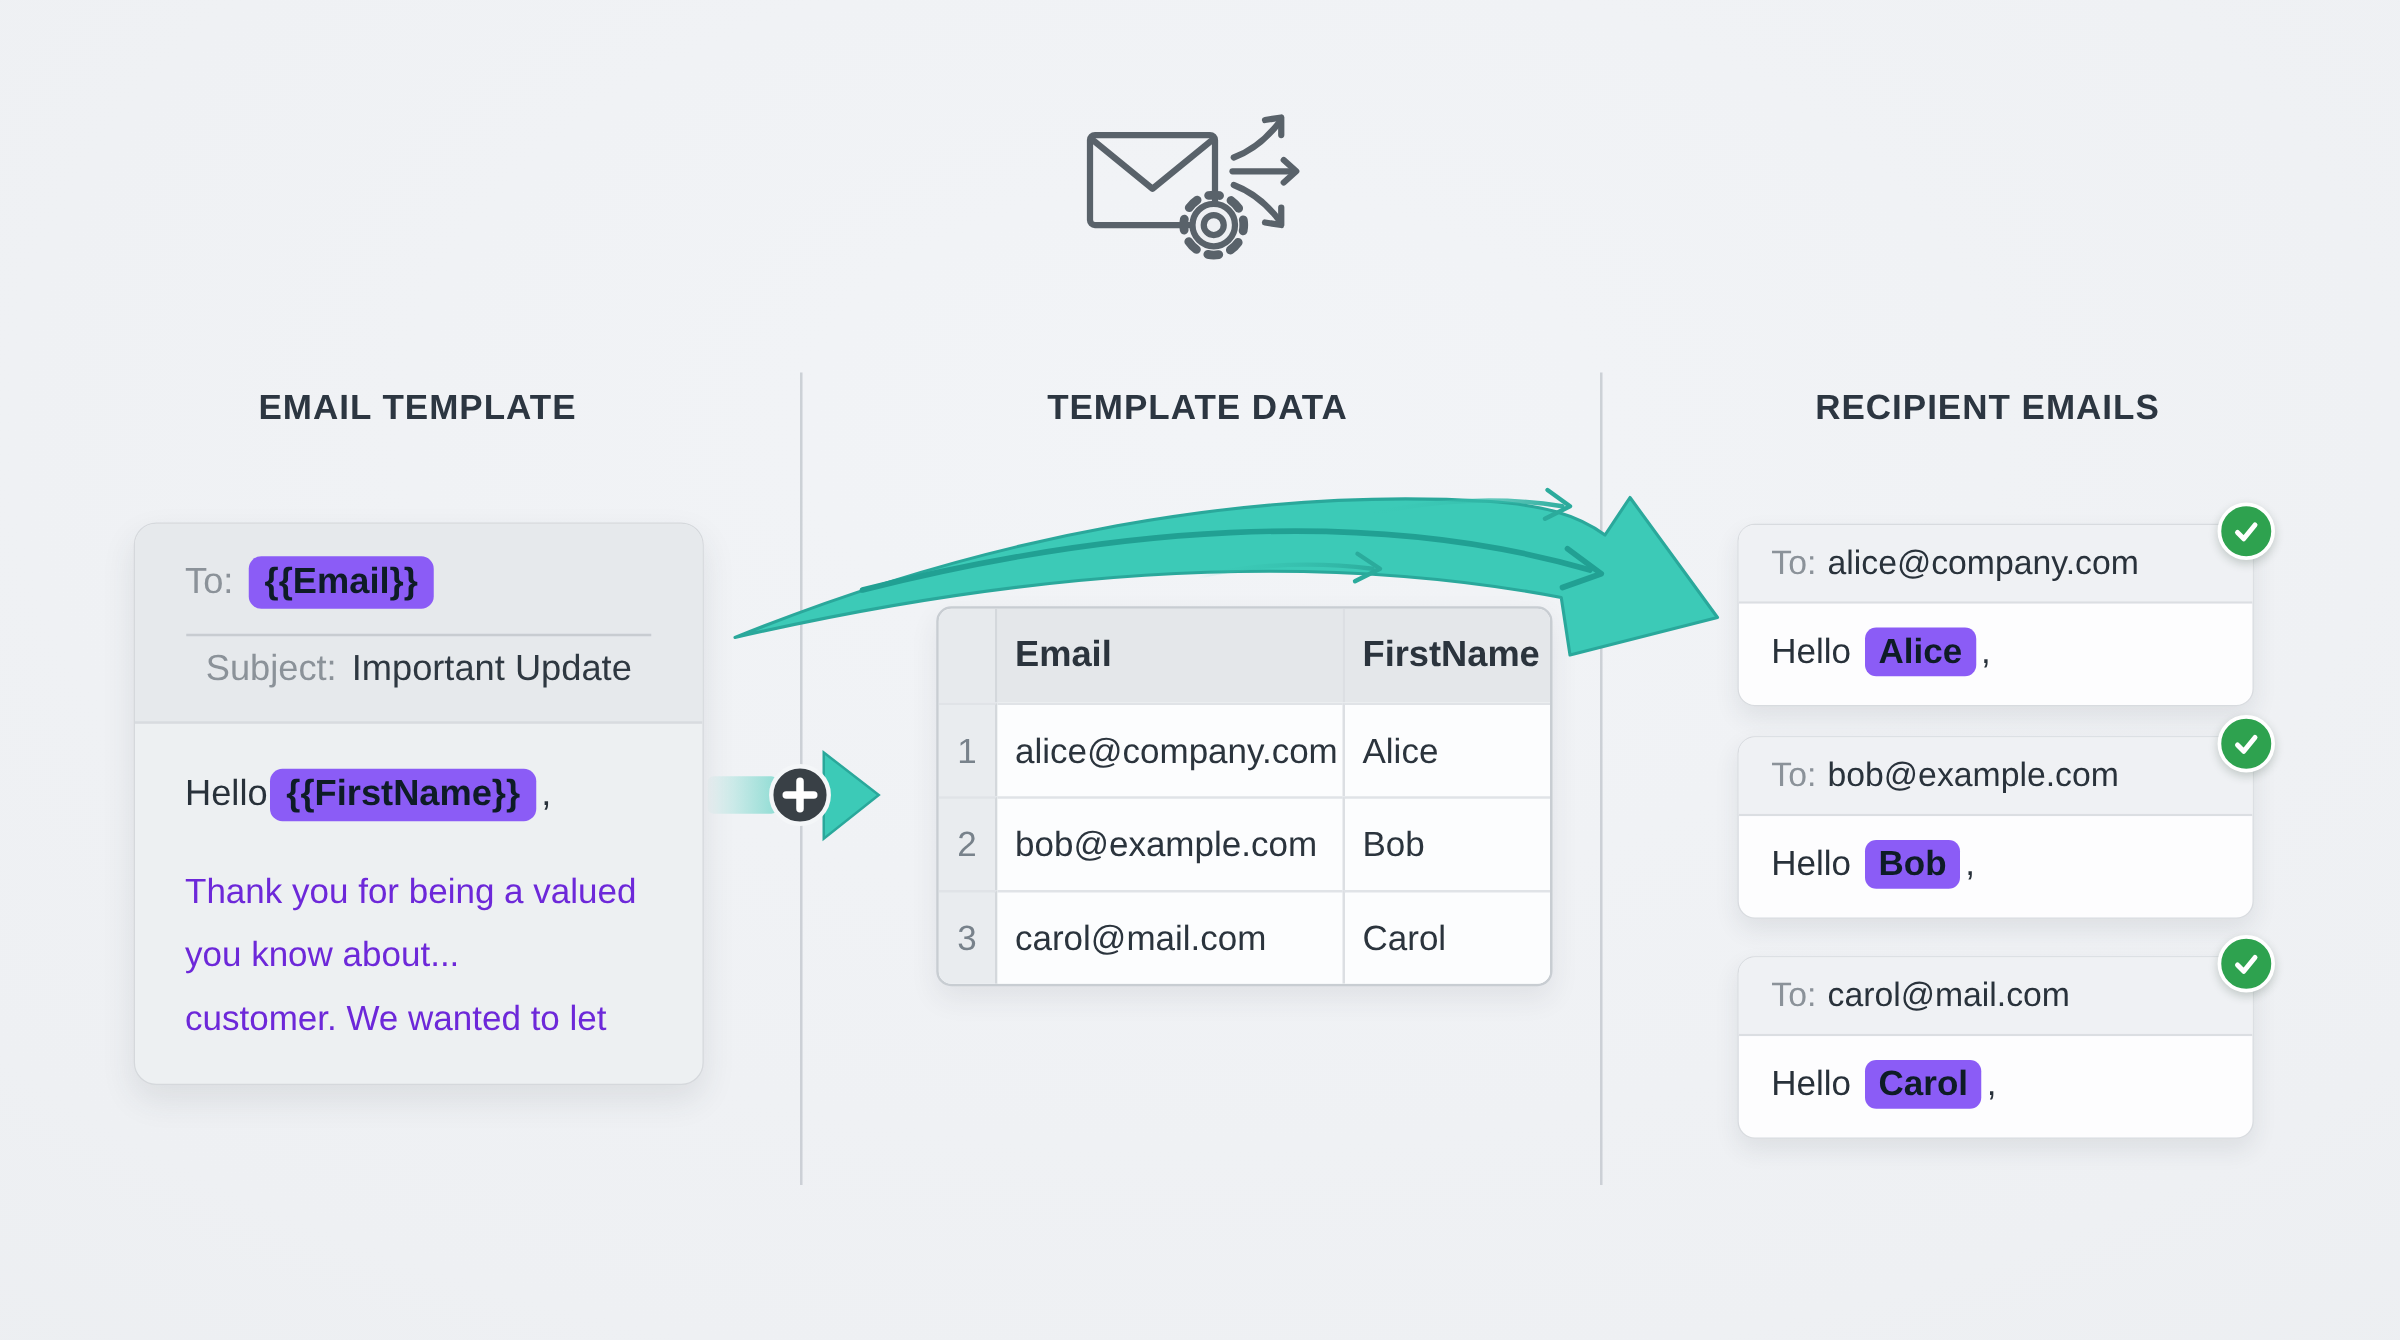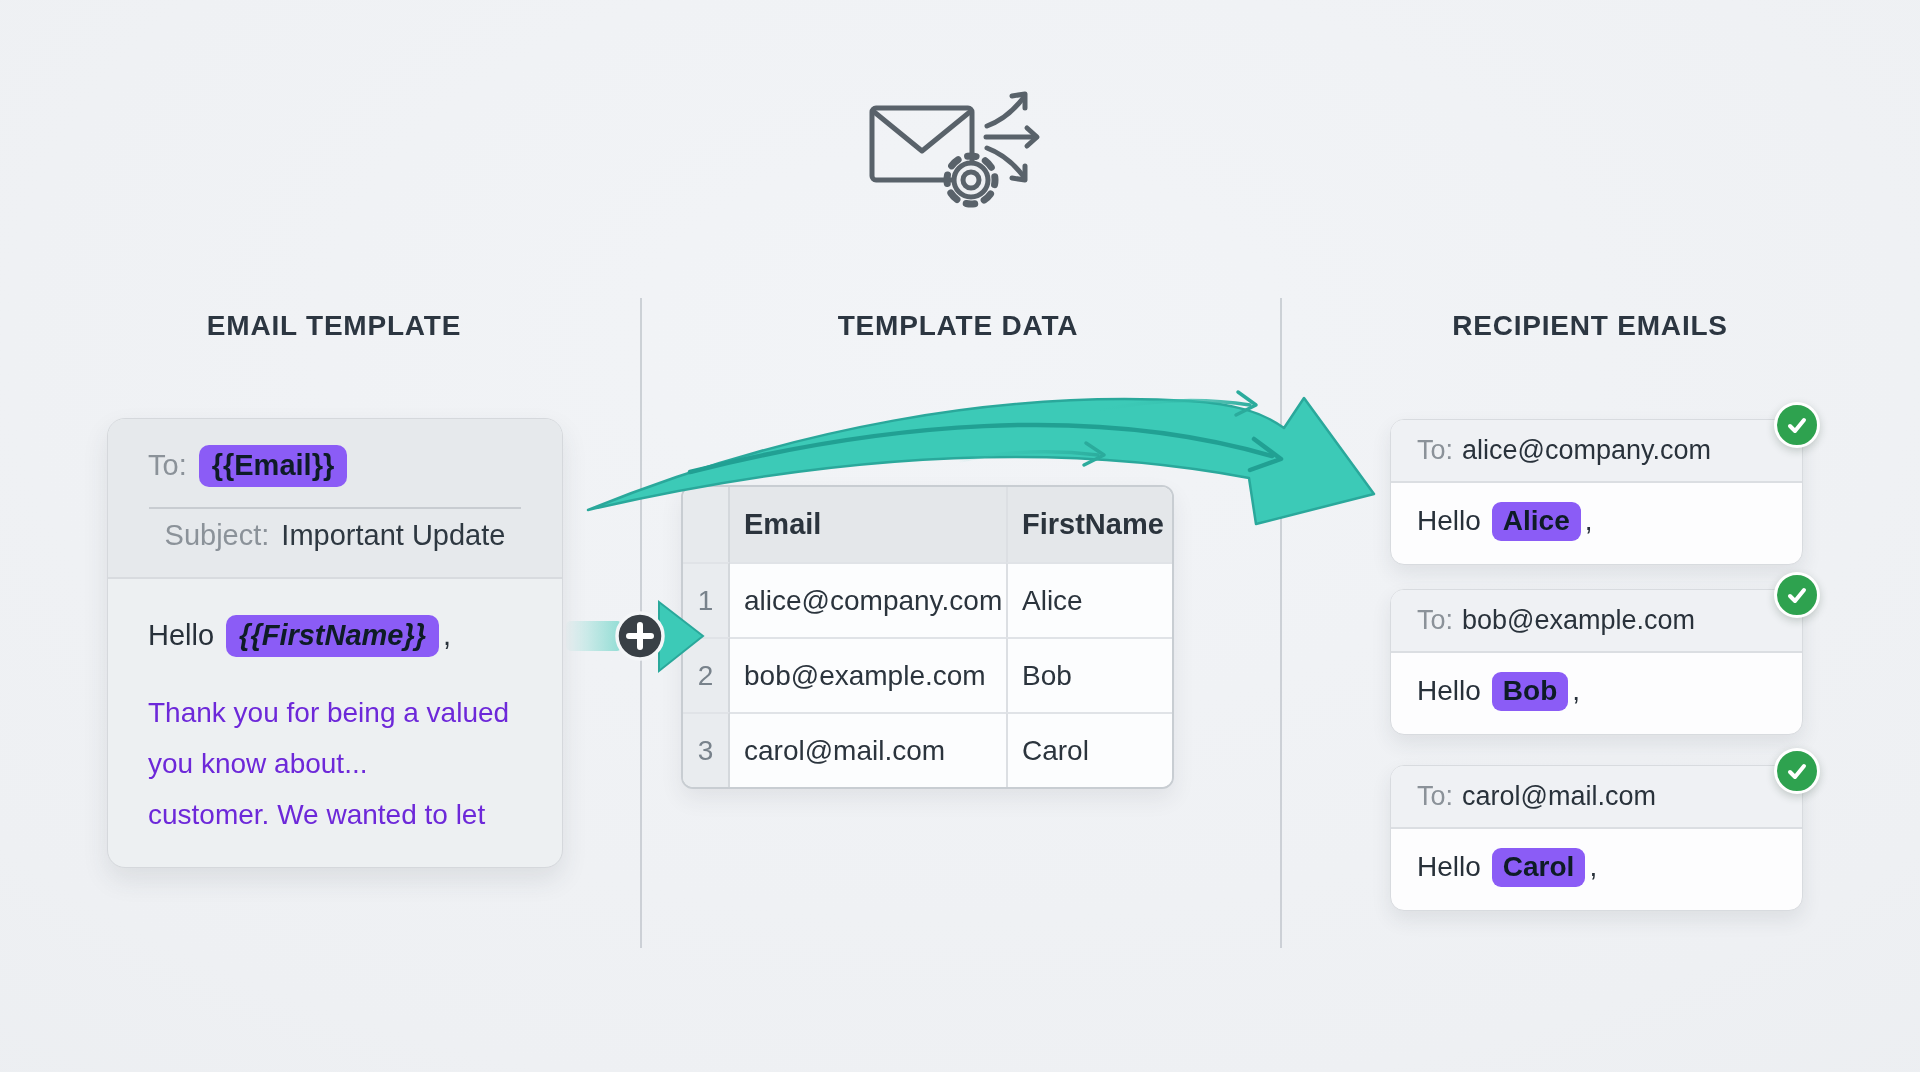--- a/index.html
+++ b/index.html
@@ -35,27 +35,27 @@
   .tpl-row.subject{padding-top:10px;justify-content:center;}
   .field-label{color:#8b9299;}
   .field-value{color:#2e3841;margin-left:12px;}
   .hl-chip{
     display:inline-block;background:#8b5cf6;color:#0e1c26;font-weight:bold;
     padding:5px 13px;border-radius:10px;margin-left:12px;line-height:1.1;
   }
   .tpl-divider{margin:20px 41px 0 41px;border-top:2px solid #c8ccd1;}
   .template-body{padding:36px 40px 0 40px;}
   .greeting{font-size:29px;color:#28313a;display:flex;align-items:center;}
-  .greeting .hl-chip{margin:0 4px 0 12px;font-style:italic;}
+  .greeting .hl-chip{margin:0 4px 0 2px;}
   .body-paragraph{margin-top:30px;font-size:28px;color:#6d28d9;line-height:51px;}
   .body-paragraph div{white-space:nowrap;}
 
   
   .data-table{
-    position:absolute;left:681px;top:485px;
+    position:absolute;left:749px;top:485px;
     display:grid;grid-template-columns:47px 276px 166px;grid-auto-rows:75px;
     border:2px solid #c8cdd2;border-radius:12px;overflow:hidden;
     background:#fcfdfe;box-shadow:0 10px 22px rgba(45,55,70,.08);box-sizing:content-box;
   }
   .cell{display:flex;align-items:center;font-size:28px;box-sizing:border-box;}
   .cell.hdr{background:#e4e7ea;font-weight:bold;font-size:29px;color:#242e37;}
   .cell.corner{background:#e7eaed;}
   .cell.numcol{background:#e9ecef;justify-content:center;color:#78828b;}
   .cell.numcol,.cell.corner{border-right:2px solid #d4d8dc;}
   .cell.datacol{padding-left:14px;color:#2b343d;background:#fcfdfe;}

